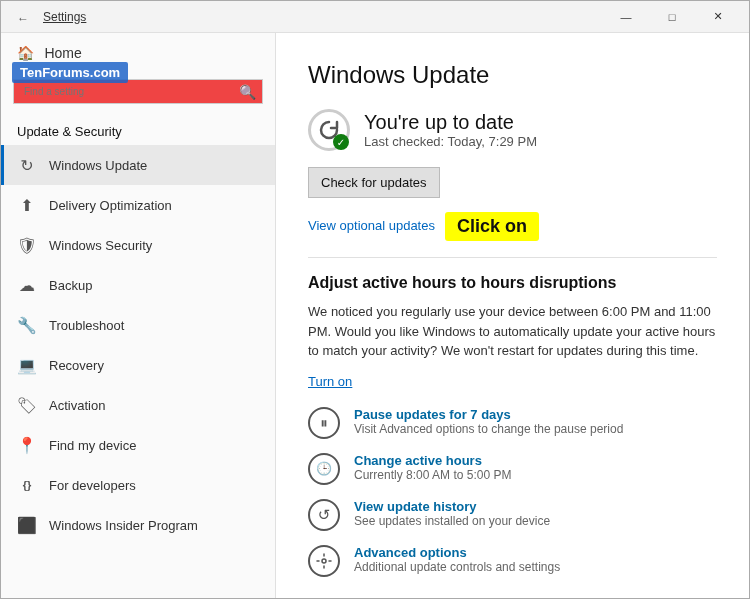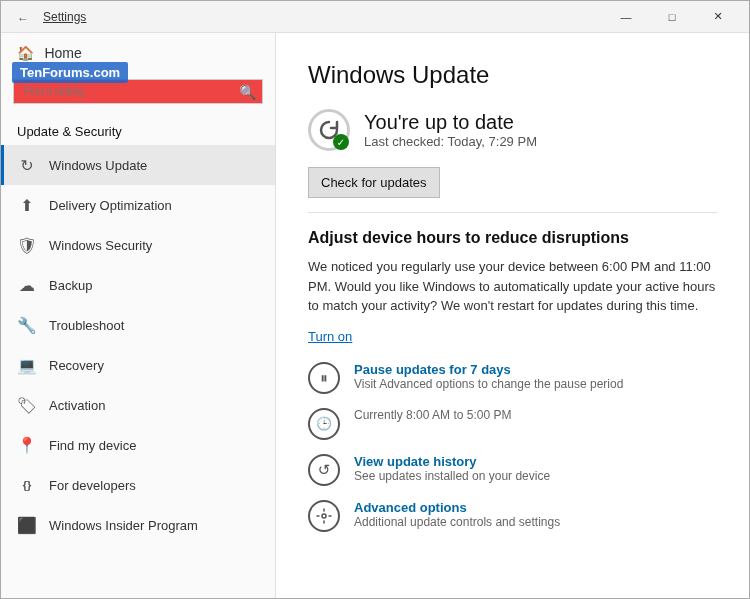--- a/index.html
+++ b/index.html
@@ -145,40 +145,45 @@
           </div>
         </div>
         <div>
           <div class="update-status-text">You're up to date</div>
           <div class="update-last-checked">Last checked: Today, 7:29 PM</div>
         </div>
       </div>
 
       <button class="check-updates-btn">Check for updates</button>
 
+      <div class="click-on-row">
+        <a class="view-optional">View optional updates</a>
+        <span class="click-on-badge">Click on</span>
+      </div>
 
       <hr class="divider">
 
-      <div class="section-heading">Adjust device hours to reduce disruptions</div>
+      <div class="section-heading">Adjust active hours to hours disruptions</div>
       <div class="section-desc">We noticed you regularly use your device between 6:00 PM and 11:00 PM. Would you like Windows to automatically update your active hours to match your activity? We won't restart for updates during this time.</div>
       <a class="turn-on-link">Turn on</a>
 
       <div class="options-list">
 
         <div class="option-item">
           <div class="option-icon">⏸</div>
           <div>
             <div class="option-text-title">Pause updates for 7 days</div>
             <div class="option-text-sub">Visit Advanced options to change the pause period</div>
           </div>
         </div>
 
         <div class="option-item">
           <div class="option-icon" style="font-size:13px;">🕒</div>
           <div>
+            <div class="option-text-title">Change active hours</div>
             <div class="option-text-sub">Currently 8:00 AM to 5:00 PM</div>
           </div>
         </div>
 
         <div class="option-item">
           <div class="option-icon">↺</div>
           <div>
             <div class="option-text-title">View update history</div>
             <div class="option-text-sub">See updates installed on your device</div>
           </div>

